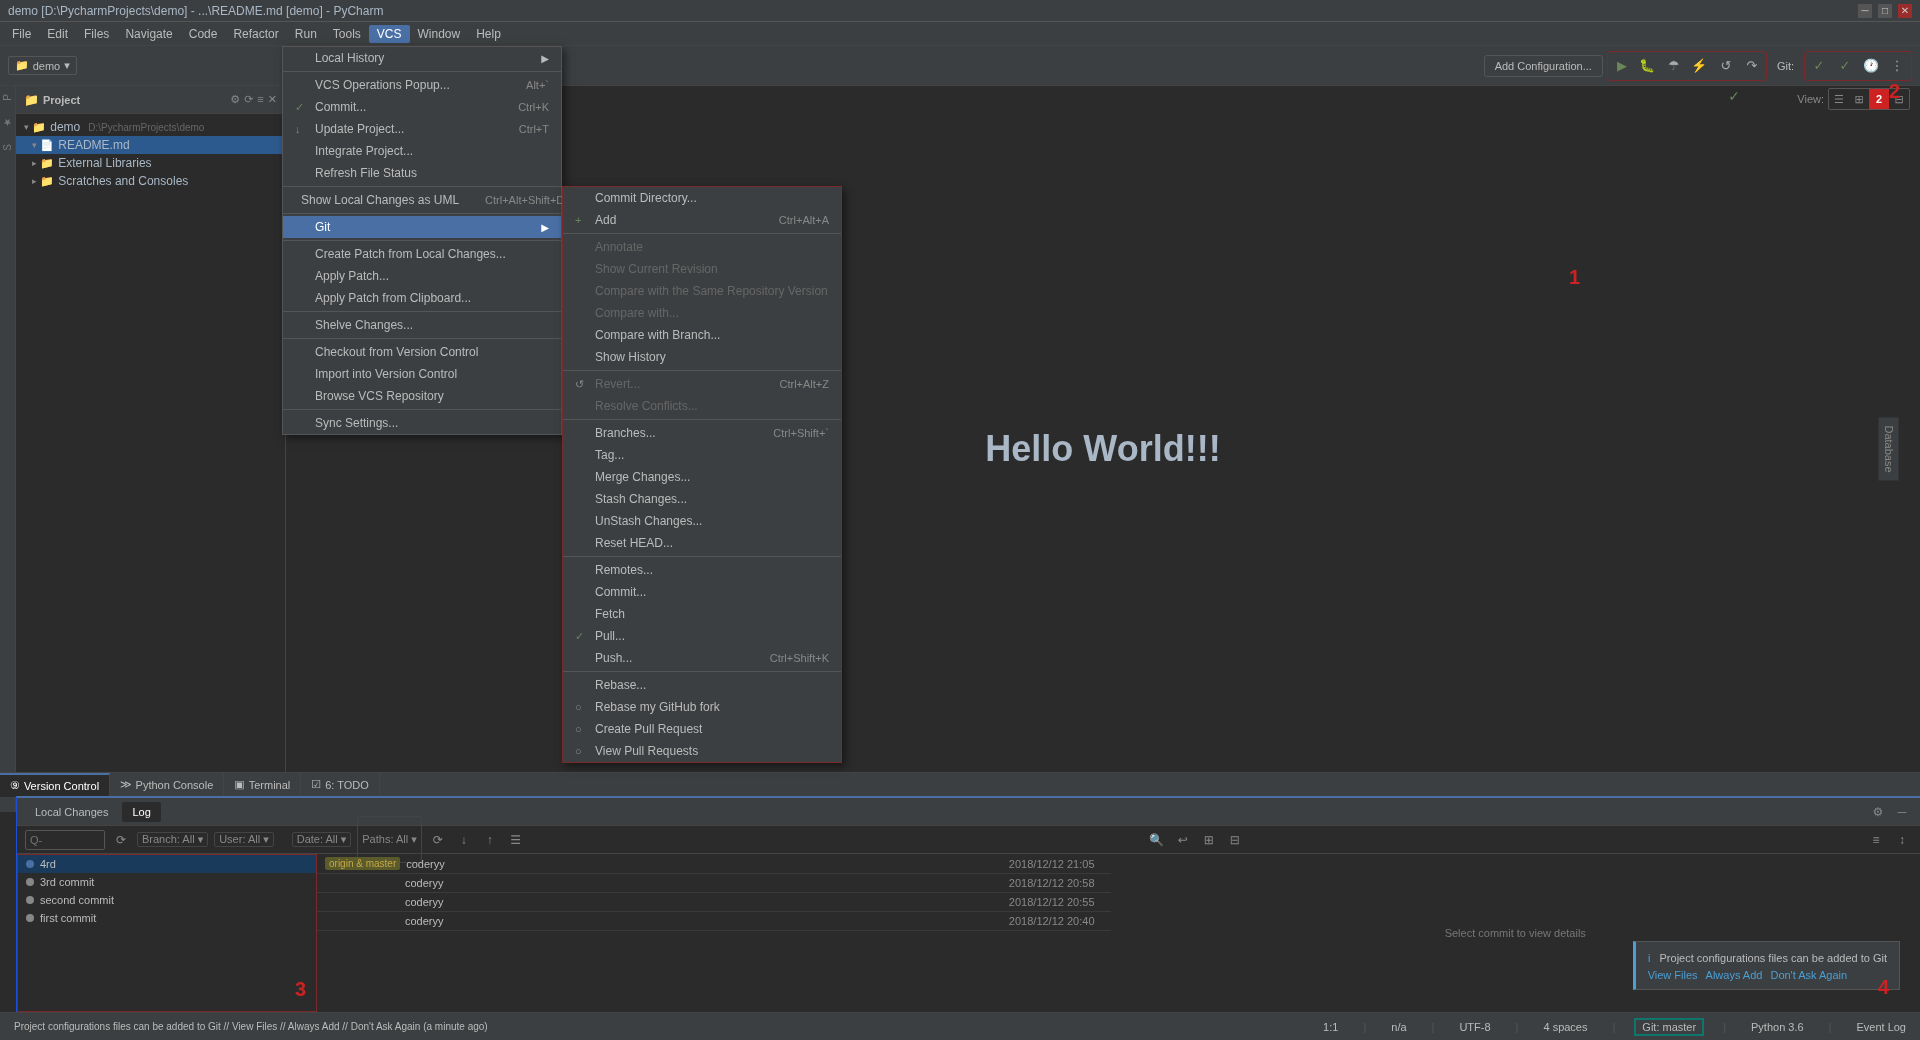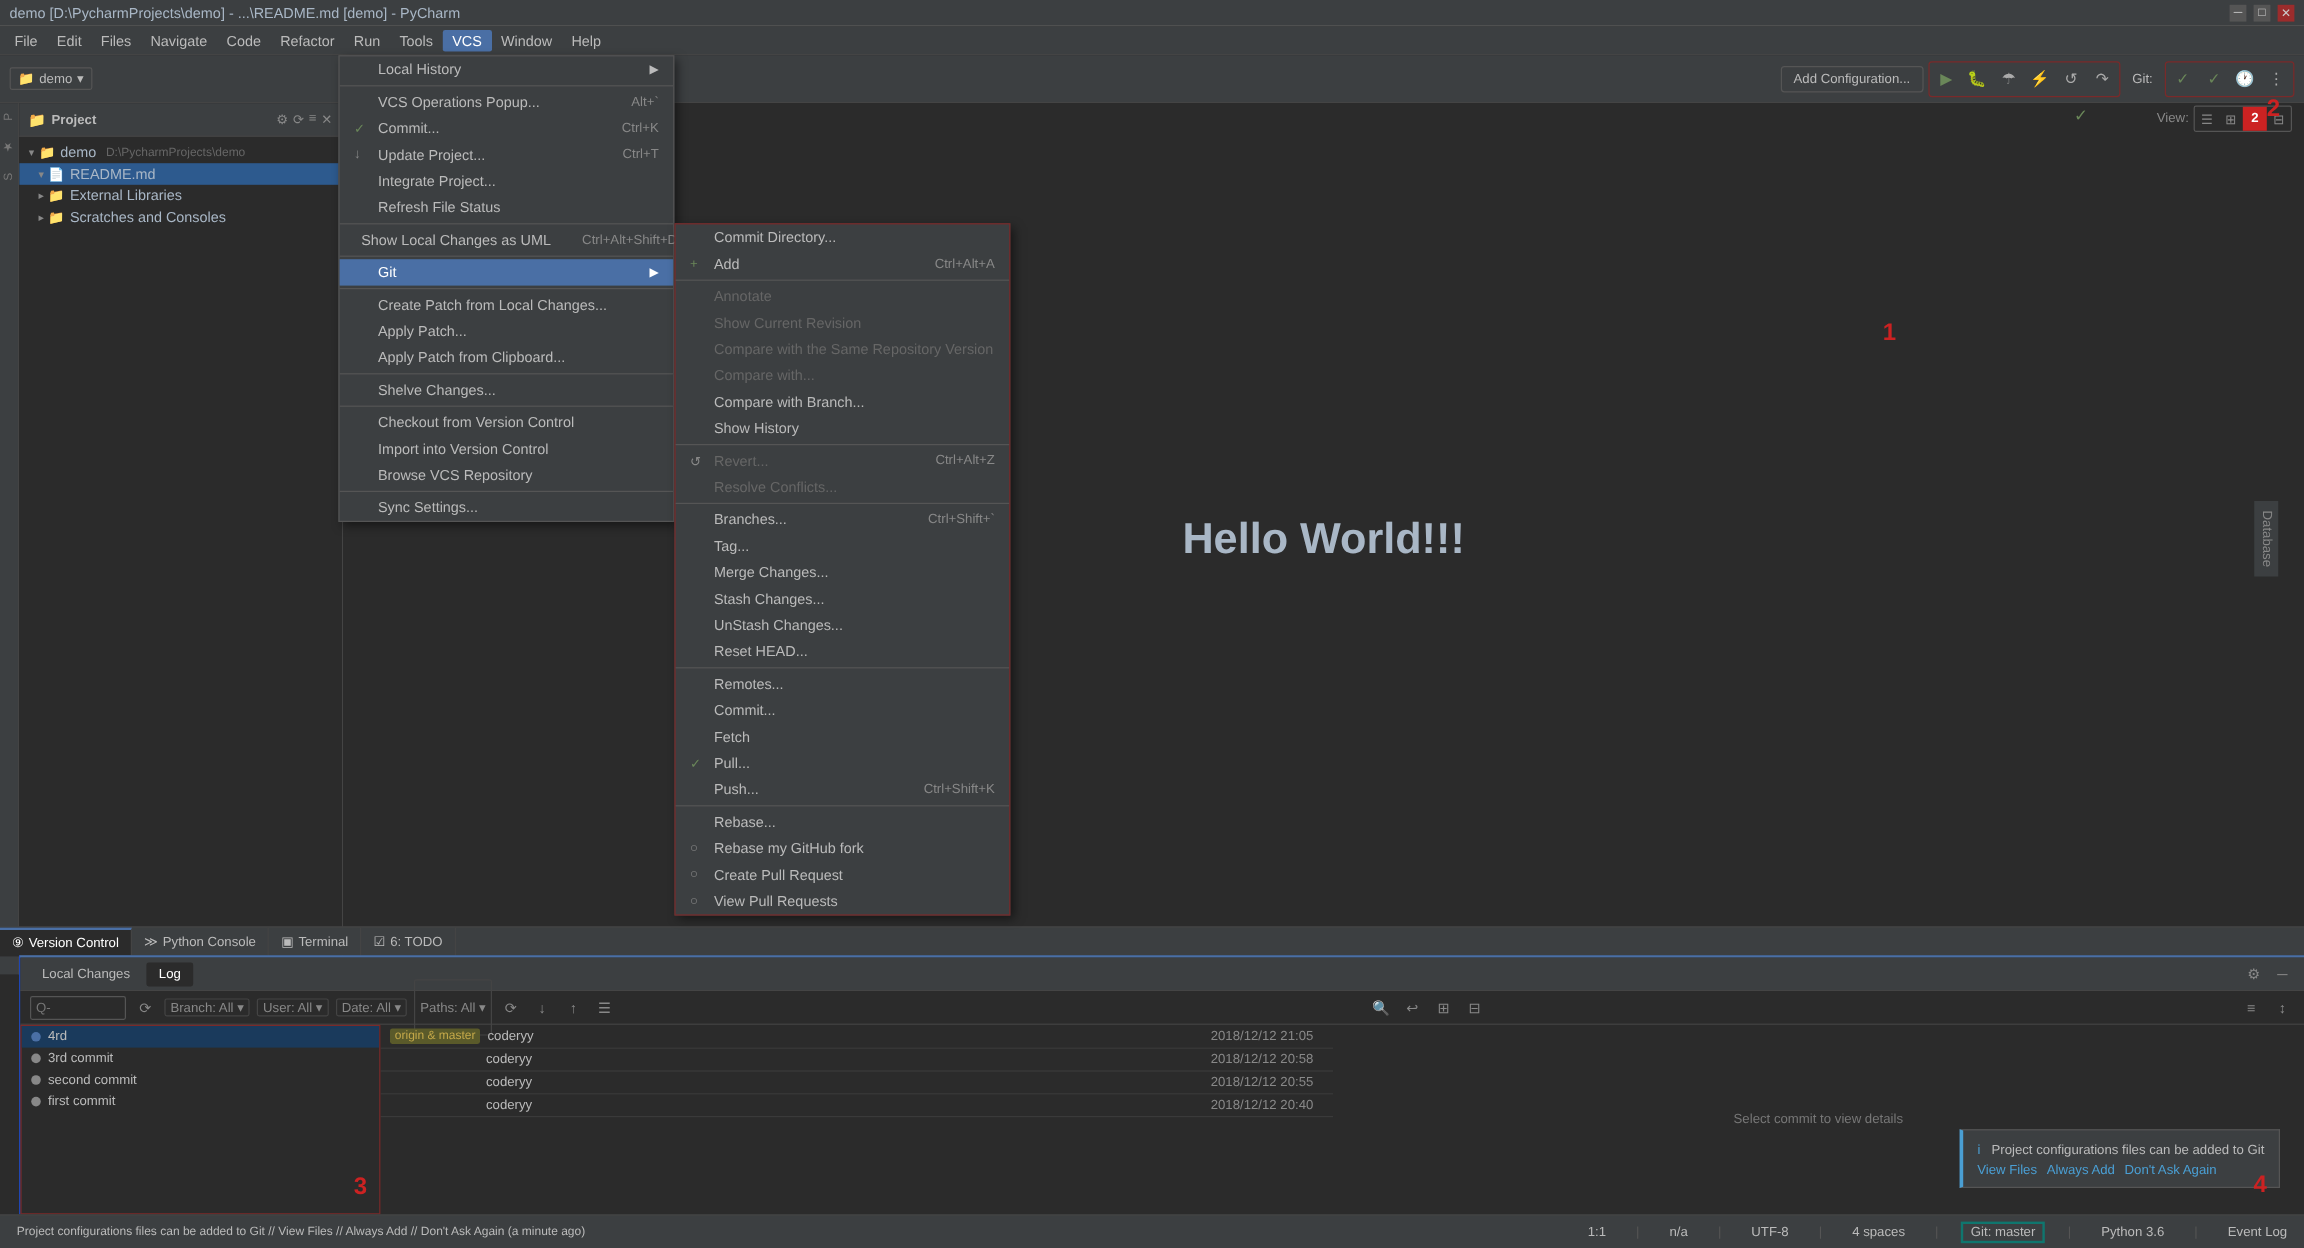--- a/index.html
+++ b/index.html
@@ -756,21 +756,21 @@
         <button class="panel-icon-btn">⚙</button>
         <button class="panel-icon-btn">─</button>
       </div>
     </div>
 
     <div style="height:28px;display:flex;align-items:center;padding:0 8px;border-bottom:1px solid #444;gap:6px;background:#2b2b2b;">
       <input type="text" style="height: 20px; background: rgb(43, 43, 43); border: 1px solid rgb(85, 85, 85); color: rgb(187, 187, 187); font-size: 11px; padding: 0px 4px; width: 80px; border-radius: 2px;" placeholder="Q-">
       <button class="panel-icon-btn">⟳</button>
       <span style="font-size:11px;color:#888;padding:0 4px;cursor:pointer;border:1px solid #444;border-radius:2px;">Branch: All ▾</span>
       <span style="font-size:11px;color:#888;padding:0 4px;cursor:pointer;border:1px solid #444;border-radius:2px;">User: All ▾</span>
-      <span style="font-size:11px;color:#888;padding:0 4px;cursor:pointer;border:1px solid #444;border-radius:2px;">Date: All ▾</span>
+      <span style="font-size:11px;color:#888;padding:0 4px;cursor:pointer;border:1px solid #444;border-radius:2px;margin-left:12px;">Date: All ▾</span>
       <span style="font-size:11px;color:#888;padding:16px 4px;cursor:pointer;border:1px solid #444;border-radius:2px;">Paths: All ▾</span>
       <button class="panel-icon-btn">⟳</button>
       <button class="panel-icon-btn">↓</button>
       <button class="panel-icon-btn">↑</button>
       <button class="panel-icon-btn">☰</button>
       <button class="panel-icon-btn" style="margin-left:auto;">🔍</button>
       <button class="panel-icon-btn">↩</button>
       <button class="panel-icon-btn">⊞</button>
       <button class="panel-icon-btn">⊟</button>
       <button class="panel-icon-btn" style="margin-left:auto;">≡</button>

